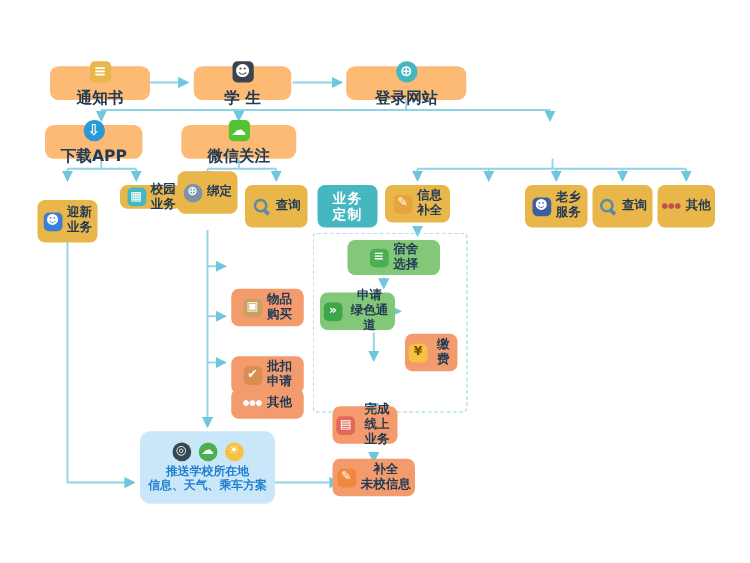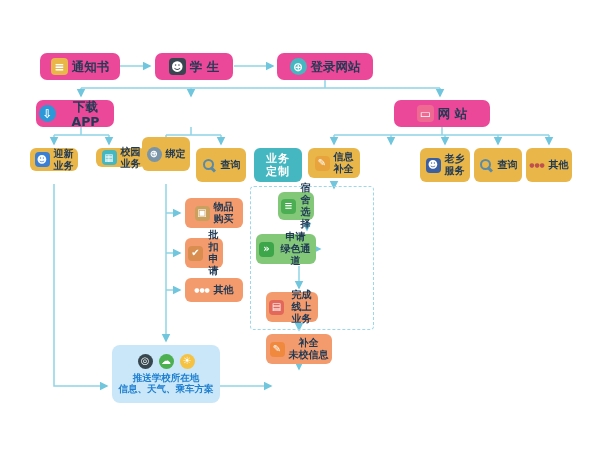--- a/index.html
+++ b/index.html
@@ -7,24 +7,24 @@
     position:relative;width:600px;height:450px;background:#ffffff;overflow:hidden;
     font-family:"DejaVu Sans","Liberation Sans",sans-serif;
   }
   #wires{position:absolute;left:0;top:0;z-index:0;}
   .node{
     position:absolute;z-index:2;display:flex;align-items:center;justify-content:center;
     gap:4px;border-radius:6px;box-sizing:border-box;padding:2px 3px;
     color:#223b55;font-weight:bold;font-size:10px;
   }
   .lbl{white-space:pre-line;line-height:1.2;text-align:center;}
-  .pink{background:#ec4899;font-size:12.5px;border-radius:7px;}
+  .pink{background:#fdba74;font-size:12.5px;border-radius:7px;flex-direction:column;}
   .yellow{background:#e9b64a;}
   .teal{background:#45b7c1;color:#ffffff;font-size:11px;letter-spacing:1px;}
-  .orange{background:#f49b6d;}
+  .orange{background:#f49b6d;margin-top:33px;}
   .green{background:#82c878;}
   .dashedbox{position:absolute;z-index:1;border:1.6px dashed #9dd8ea;border-radius:4px;background:transparent;}
   .pushbox{
     position:absolute;z-index:2;background:#c9e7f8;border-radius:8px;
     display:flex;flex-direction:column;align-items:center;justify-content:center;gap:3px;padding:6px;box-sizing:border-box;
   }
   .pushbox .lbl{color:#1f7fd0;font-size:9.5px;font-weight:bold;}
   .iconrow{display:flex;gap:6px;}
   
   .ic{
@@ -118,26 +118,26 @@
   </div>
   <div class="node pink" style="left:277px;top:53px;width:96px;height:27px">
     <span class="ic big g-globe"></span>
     <span class="lbl">登录网站</span>
   </div>
 
   <div class="node pink" style="left:36px;top:100px;width:78px;height:27px">
     <span class="ic big g-download"></span>
     <span class="lbl">下载APP</span>
   </div>
-  <div class="node pink" style="left:394px;top:100px;width:96px;height:27px">
-    <span class="ic big g-monitor"></span>
-    <span class="lbl">网 站</span>
-  </div>
-
-  <div class="node yellow" style="left:30px;top:148px;width:48px;height:23px">
+  <div class="node pink" style="left:145px;top:100px;width:92px;height:27px">
+    <span class="ic big g-wechat"></span>
+    <span class="lbl">微信关注</span>
+  </div>
+
+  <div class="node yellow" style="left:30px;top:160px;width:48px;height:34px">
     <span class="ic g-person"></span>
     <span class="lbl">迎新
 业务</span>
   </div>
   <div class="node yellow" style="left:96px;top:148px;width:50px;height:19px">
     <span class="ic g-building"></span>
     <span class="lbl">校园
 业务</span>
   </div>
   <div class="node yellow" style="left:142px;top:137px;width:48px;height:34px">
@@ -169,39 +169,43 @@
   <div class="node yellow" style="left:526px;top:148px;width:46px;height:34px">
     <span class="ic g-dots"></span>
     <span class="lbl">其他</span>
   </div>
 
   <div class="node orange" style="left:185px;top:198px;width:58px;height:30px">
     <span class="ic g-package"></span>
     <span class="lbl">物品
 购买</span>
   </div>
-  <div class="node orange" style="left:185px;top:238px;width:38px;height:30px">
+  <div class="node orange" style="left:185px;top:252px;width:58px;height:30px">
     <span class="ic g-check"></span>
     <span class="lbl">批扣
 申请</span>
   </div>
   <div class="node orange" style="left:185px;top:278px;width:58px;height:24px">
     <span class="ic g-dots-w"></span>
     <span class="lbl">其他</span>
   </div>
 
-  <div class="node green" style="left:278px;top:192px;width:36px;height:28px">
+  <div class="node green" style="left:278px;top:192px;width:74px;height:28px">
     <span class="ic g-bunk"></span>
     <span class="lbl">宿舍
 选择</span>
   </div>
   <div class="node green" style="left:256px;top:234px;width:60px;height:30px">
     <span class="ic g-chan"></span>
     <span class="lbl">申请
 绿色通道</span>
+  </div>
+  <div class="node orange" style="left:324px;top:234px;width:42px;height:30px">
+    <span class="ic g-money"></span>
+    <span class="lbl">缴费</span>
   </div>
   <div class="node orange" style="left:266px;top:292px;width:52px;height:30px">
     <span class="ic g-cards"></span>
     <span class="lbl">完成
 线上业务</span>
   </div>
 
   <div class="node orange" style="left:266px;top:334px;width:66px;height:30px">
     <span class="ic g-pencil2"></span>
     <span class="lbl">补全

